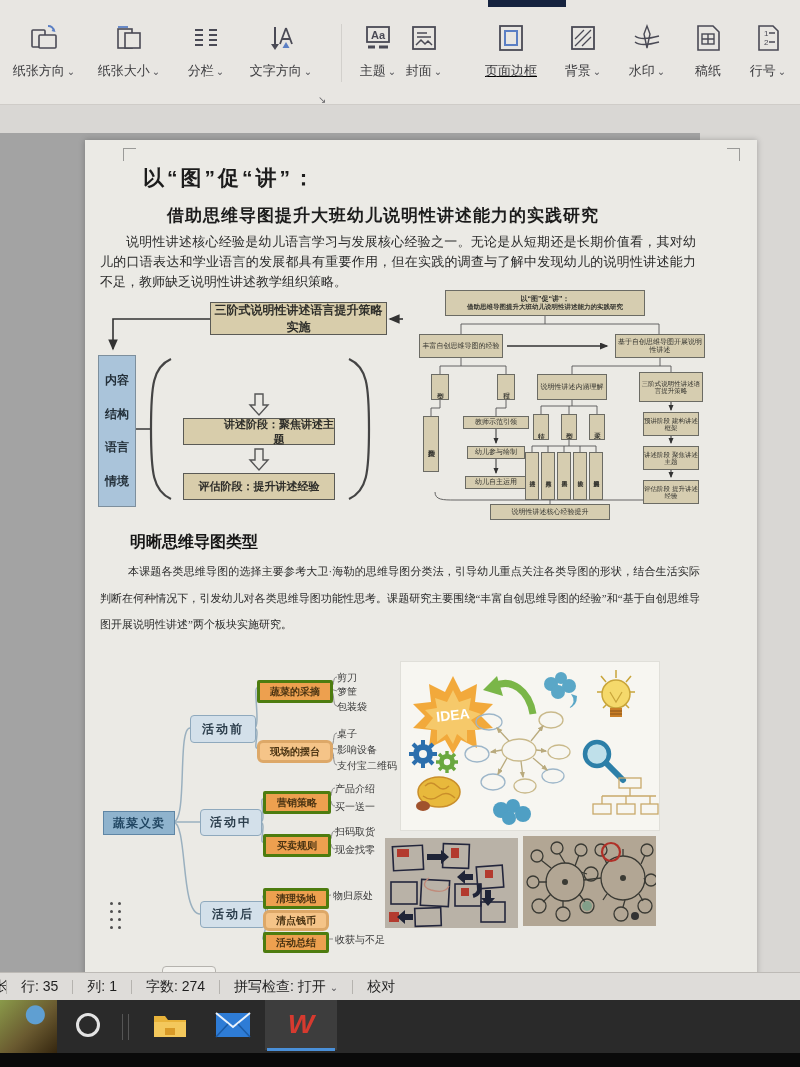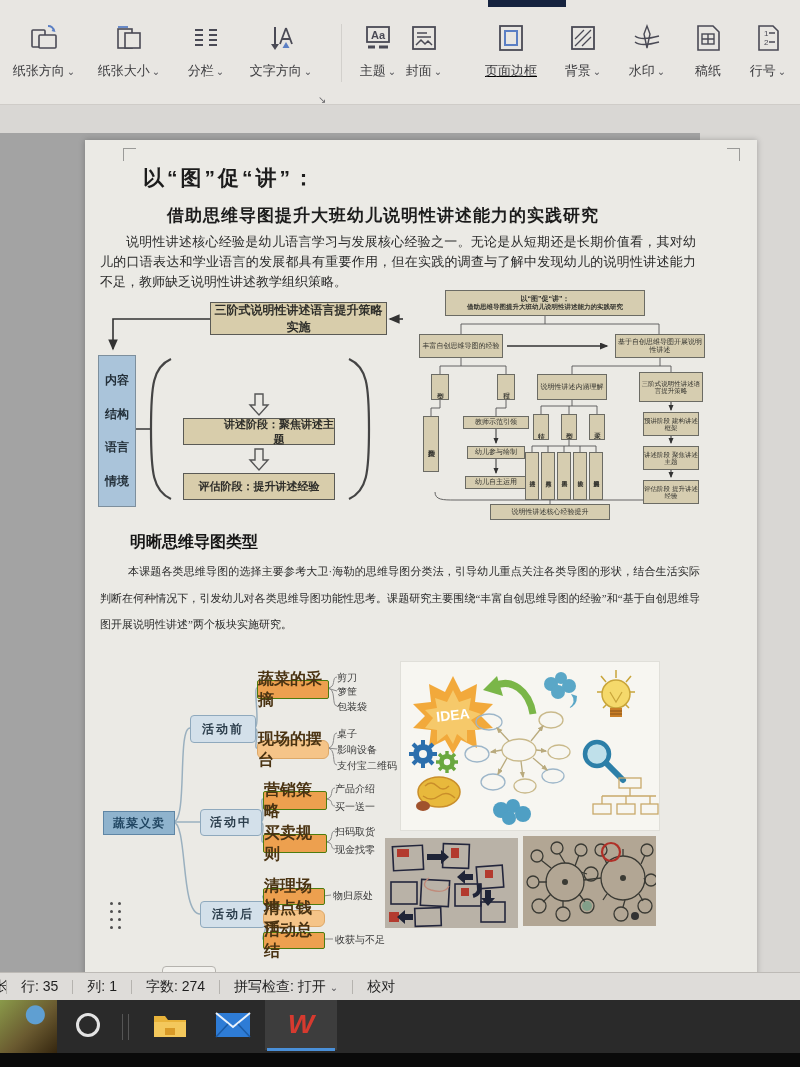--- a/index.html
+++ b/index.html
@@ -34,21 +34,21 @@
   #flow-side span{font-size:12px;font-weight:bold;color:#24303a;}
   .stage{left:98px;width:152px;height:27px;font-size:11px;}
   
   #thumb{left:330px;top:150px;width:300px;height:236px;}
   .tnode{position:absolute;background:#d6cdb0;border:1px solid #6b6b64;color:#33332e;display:flex;flex-direction:column;align-items:center;justify-content:center;text-align:center;box-sizing:border-box;overflow:hidden;line-height:1.15;}
   .vtext{writing-mode:vertical-rl;text-orientation:upright;letter-spacing:0;}
   
   #mm2{left:0px;top:528px;width:340px;height:300px;}
   .mmroot{left:18px;top:143px;width:70px;height:22px;background:#8fb3cd;border:1.5px solid #5f86a5;color:#1f4460;font-weight:bold;font-size:12px;display:flex;align-items:center;justify-content:center;letter-spacing:1px;}
   .mmbranch{background:#d3e0ea;border:1.2px solid #8fa9bd;border-radius:4px;color:#2c3e4c;font-weight:bold;font-size:12px;display:flex;align-items:center;justify-content:center;letter-spacing:2px;}
-  .mmorange{background:#eda04f;border:1px solid #4d7c0f;border-radius:2px;color:#4a3312;font-weight:bold;font-size:16px;display:flex;align-items:center;justify-content:center;}
+  .mmorange{background:#eda04f;border:3px solid #4d7c0f;border-radius:2px;color:#4a3312;font-weight:bold;font-size:10px;display:flex;align-items:center;justify-content:center;}
   .mmorange.lt{background:#f5c488;border-color:#ddA868;border-radius:6px;}
   .mmleaf{font-family:"Liberation Serif","DejaVu Serif",serif;font-size:10px;color:#3a3a3a;white-space:nowrap;}
   #dots{left:110px;top:874px;width:14px;height:30px;display:grid;grid-template-columns:3px 3px;grid-auto-rows:3px;gap:5px;}
   #dots i{background:#4f4f4f;border-radius:50%;}
   
   #clipart{left:315px;top:521px;width:258px;height:168px;background:#f7f6f1;border:1px solid #e0dfd9;}
   .photo{overflow:hidden;}
   #photo1{left:300px;top:698px;width:133px;height:90px;background:#b9b2a7;}
   #photo2{left:438px;top:696px;width:133px;height:90px;background:#b2a694;}
   

